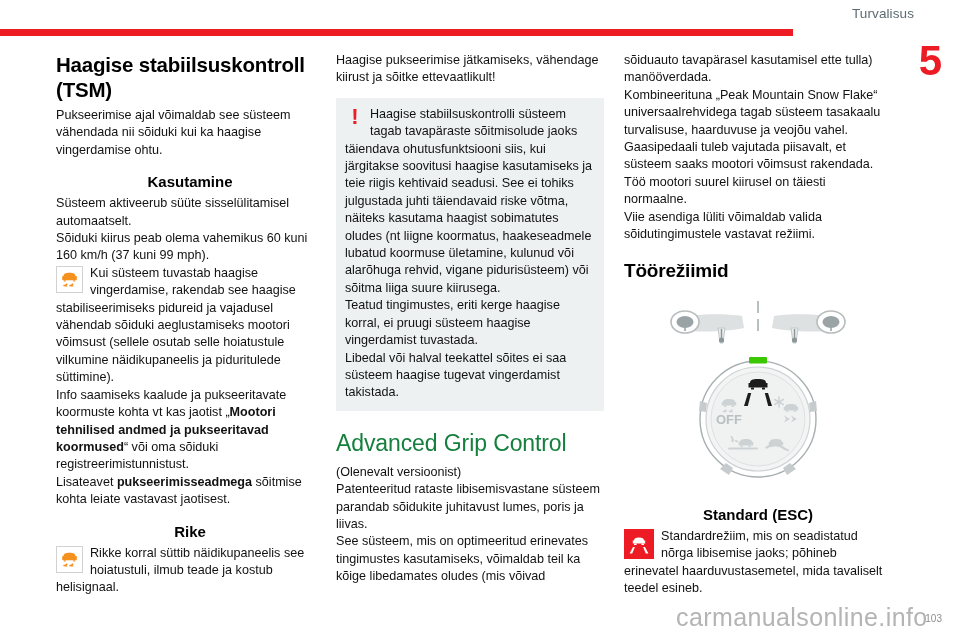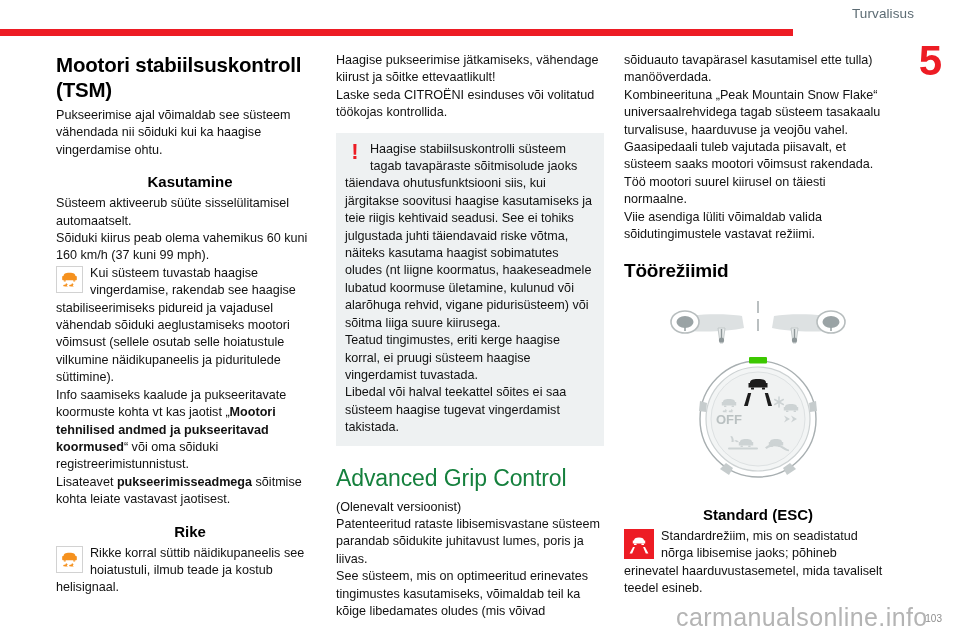--- a/index.html
+++ b/index.html
@@ -152,21 +152,21 @@
 <body>
 
 <div class="page">
 
   <div class="header-bar"></div>
   <div class="header-title">Turvalisus</div>
   <div class="chapter-num">5</div>
 
   <div class="col col-1">
 
-    <h1 class="section">Mootori stabiilsuskontroll (TSM)</h1>
+    <h1 class="section">Haagise stabiilsuskontroll (TSM)</h1>
     <p>Pukseerimise ajal võimaldab see süsteem vähendada nii sõiduki kui ka haagise vingerdamise ohtu.</p>
 
     <h2 class="sub">Kasutamine</h2>
     <p>Süsteem aktiveerub süüte sisselülitamisel automaatselt.</p>
     <p>Sõiduki kiirus peab olema vahemikus 60 kuni 160 km/h (37 kuni 99 mph).</p>
 
     <div class="icon-para">
       <span class="ico">
         <svg class="tsm-icon" viewBox="0 0 27 27" xmlns="http://www.w3.org/2000/svg">
           <g fill="#f5911e">
@@ -198,21 +198,20 @@
         </svg>
       </span>
       <p>Rikke korral süttib näidikupaneelis see hoiatustuli, ilmub teade ja kostub helisignaal.</p>
     </div>
 
   </div>
 
   <div class="col col-2">
 
     <p>Haagise pukseerimise jätkamiseks, vähendage kiirust ja sõitke ettevaatlikult!</p>
-    <p>Laske seda CITROËNI esinduses või volitatud töökojas kontrollida.</p>
 
     <div class="warn-box">
       <span class="bang">!</span>
       <p>Haagise stabiilsuskontrolli süsteem tagab tavapäraste sõitmisolude jaoks täiendava ohutusfunktsiooni siis, kui järgitakse soovitusi haagise kasutamiseks ja teie riigis kehtivaid seadusi. See ei tohiks julgustada juhti täiendavaid riske võtma, näiteks kasutama haagist sobimatutes oludes (nt liigne koormatus, haakeseadmele lubatud koormuse ületamine, kulunud või alarõhuga rehvid, vigane pidurisüsteem) või sõitma liiga suure kiirusega.</p>
       <p>Teatud tingimustes, eriti kerge haagise korral, ei pruugi süsteem haagise vingerdamist tuvastada.</p>
       <p>Libedal või halval teekattel sõites ei saa süsteem haagise tugevat vingerdamist takistada.</p>
     </div>
 
     <h1 class="blue">Advanced Grip Control</h1>
     <p>(Olenevalt versioonist)</p>

